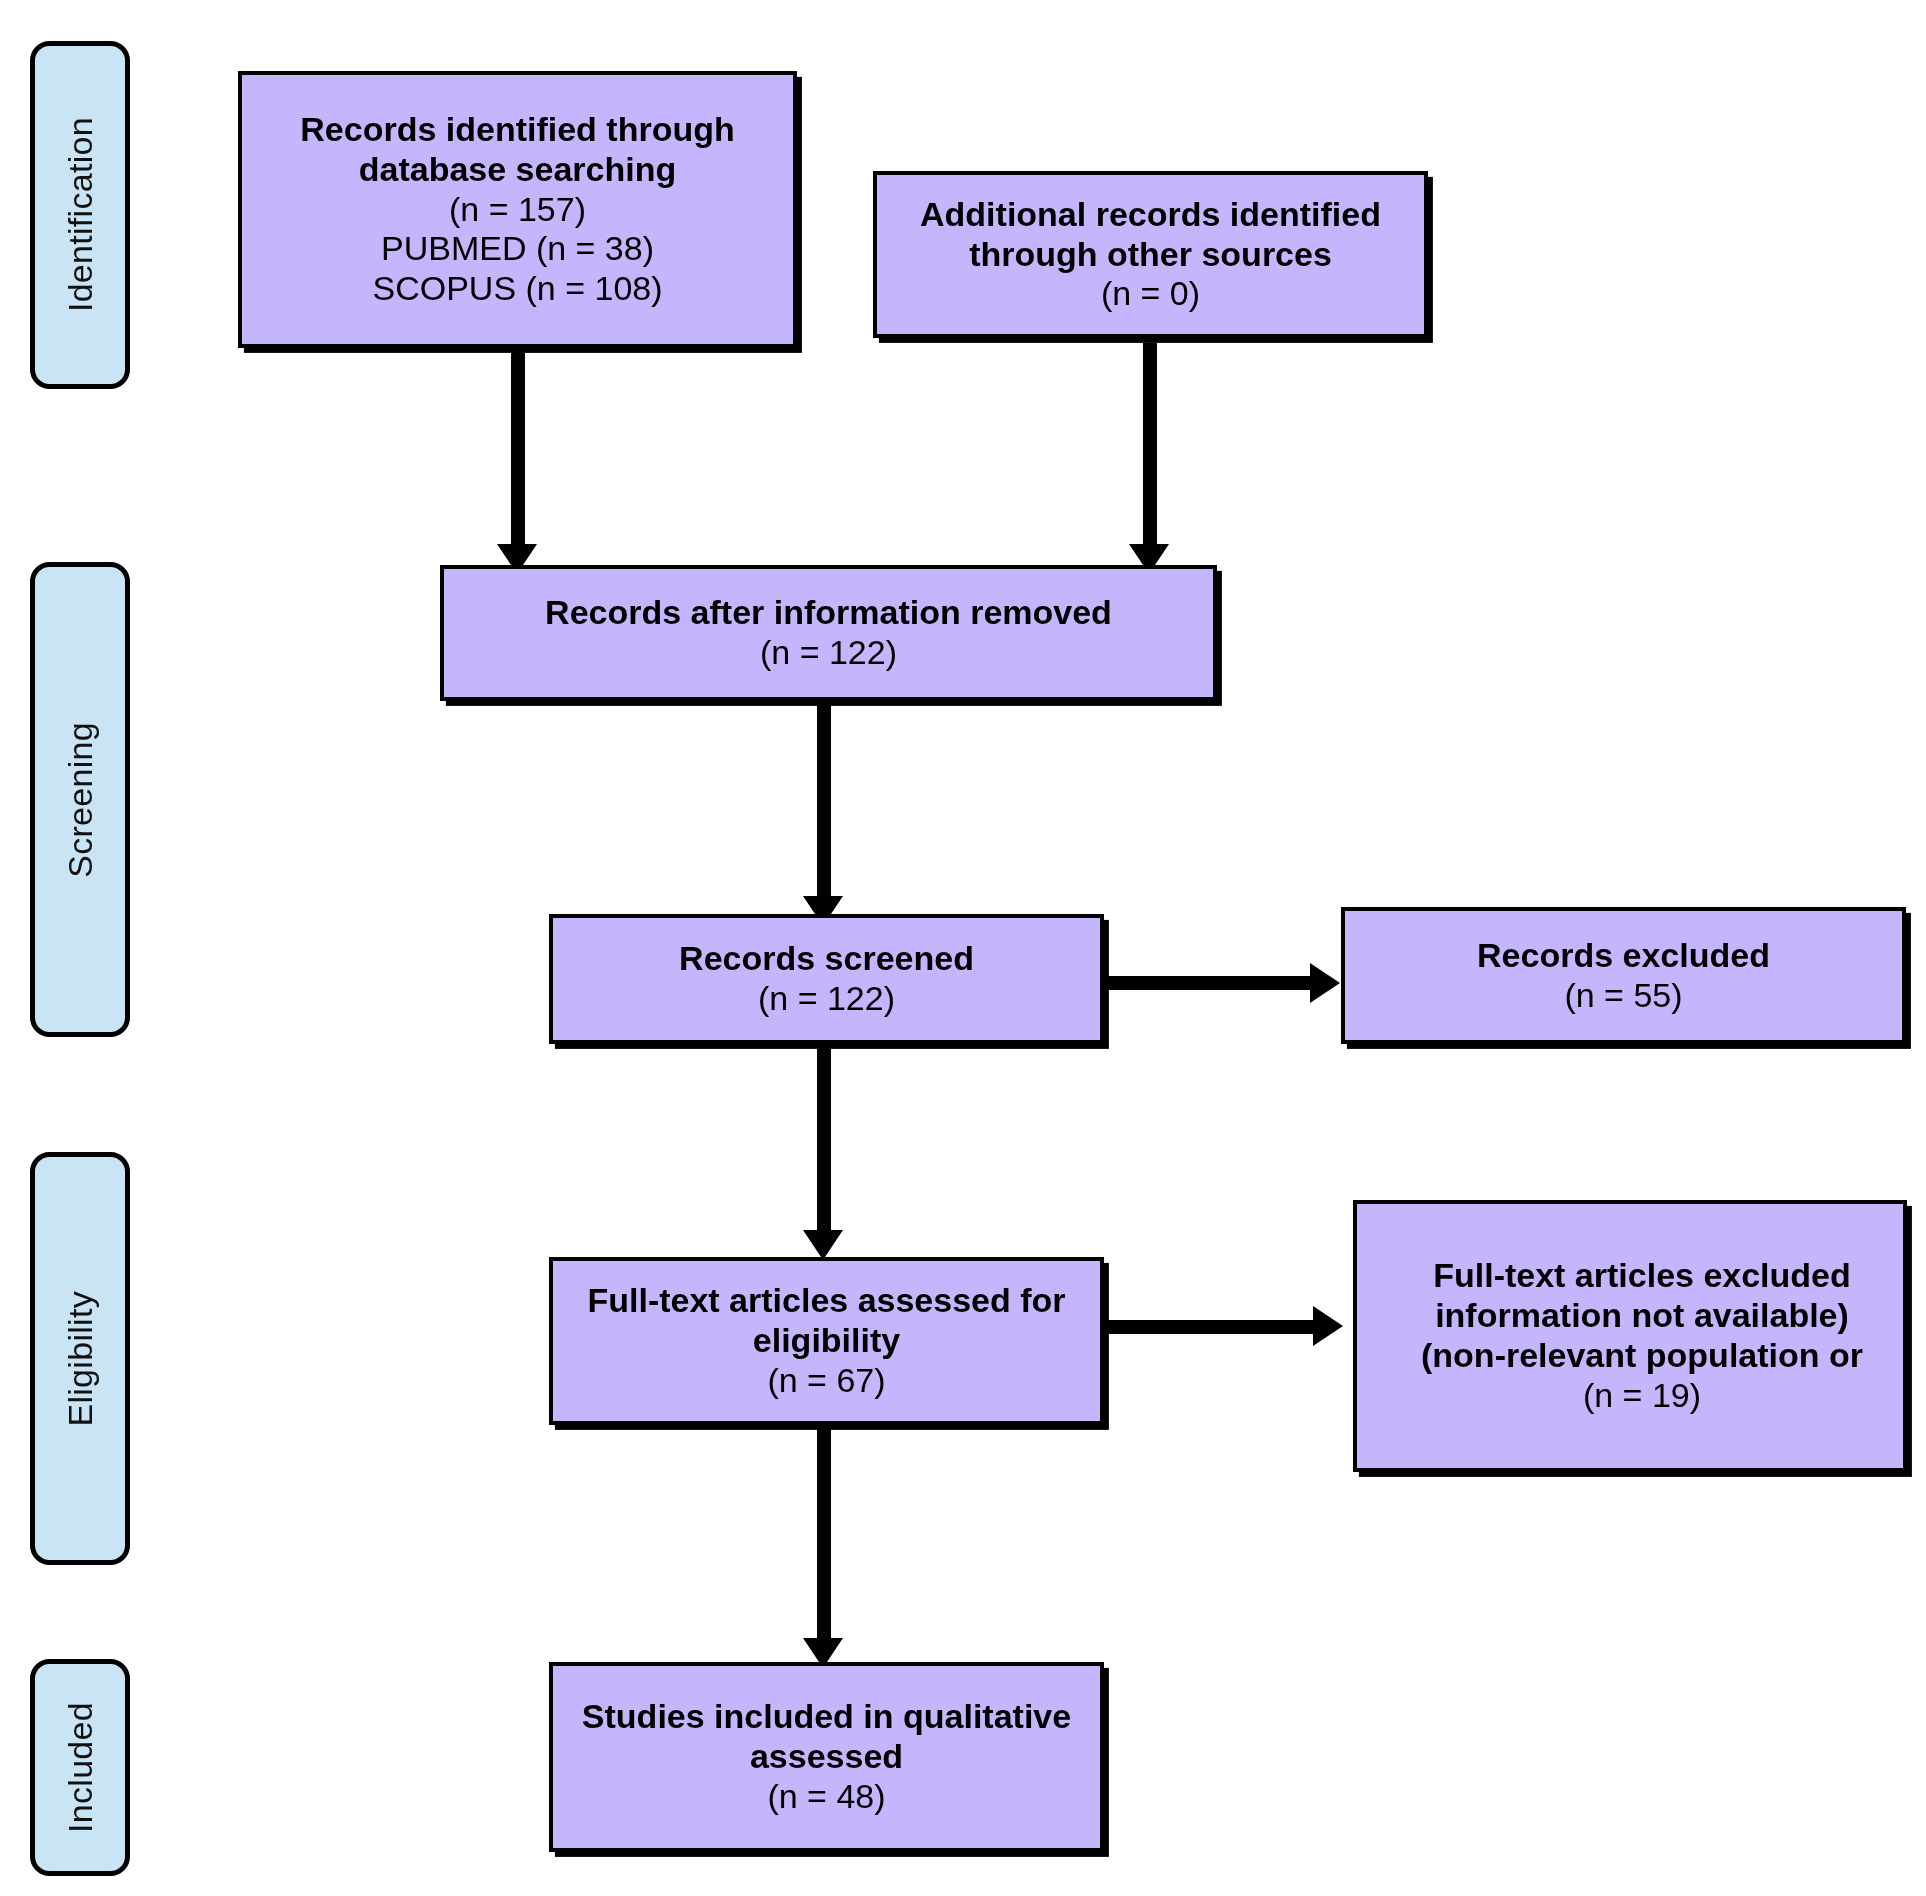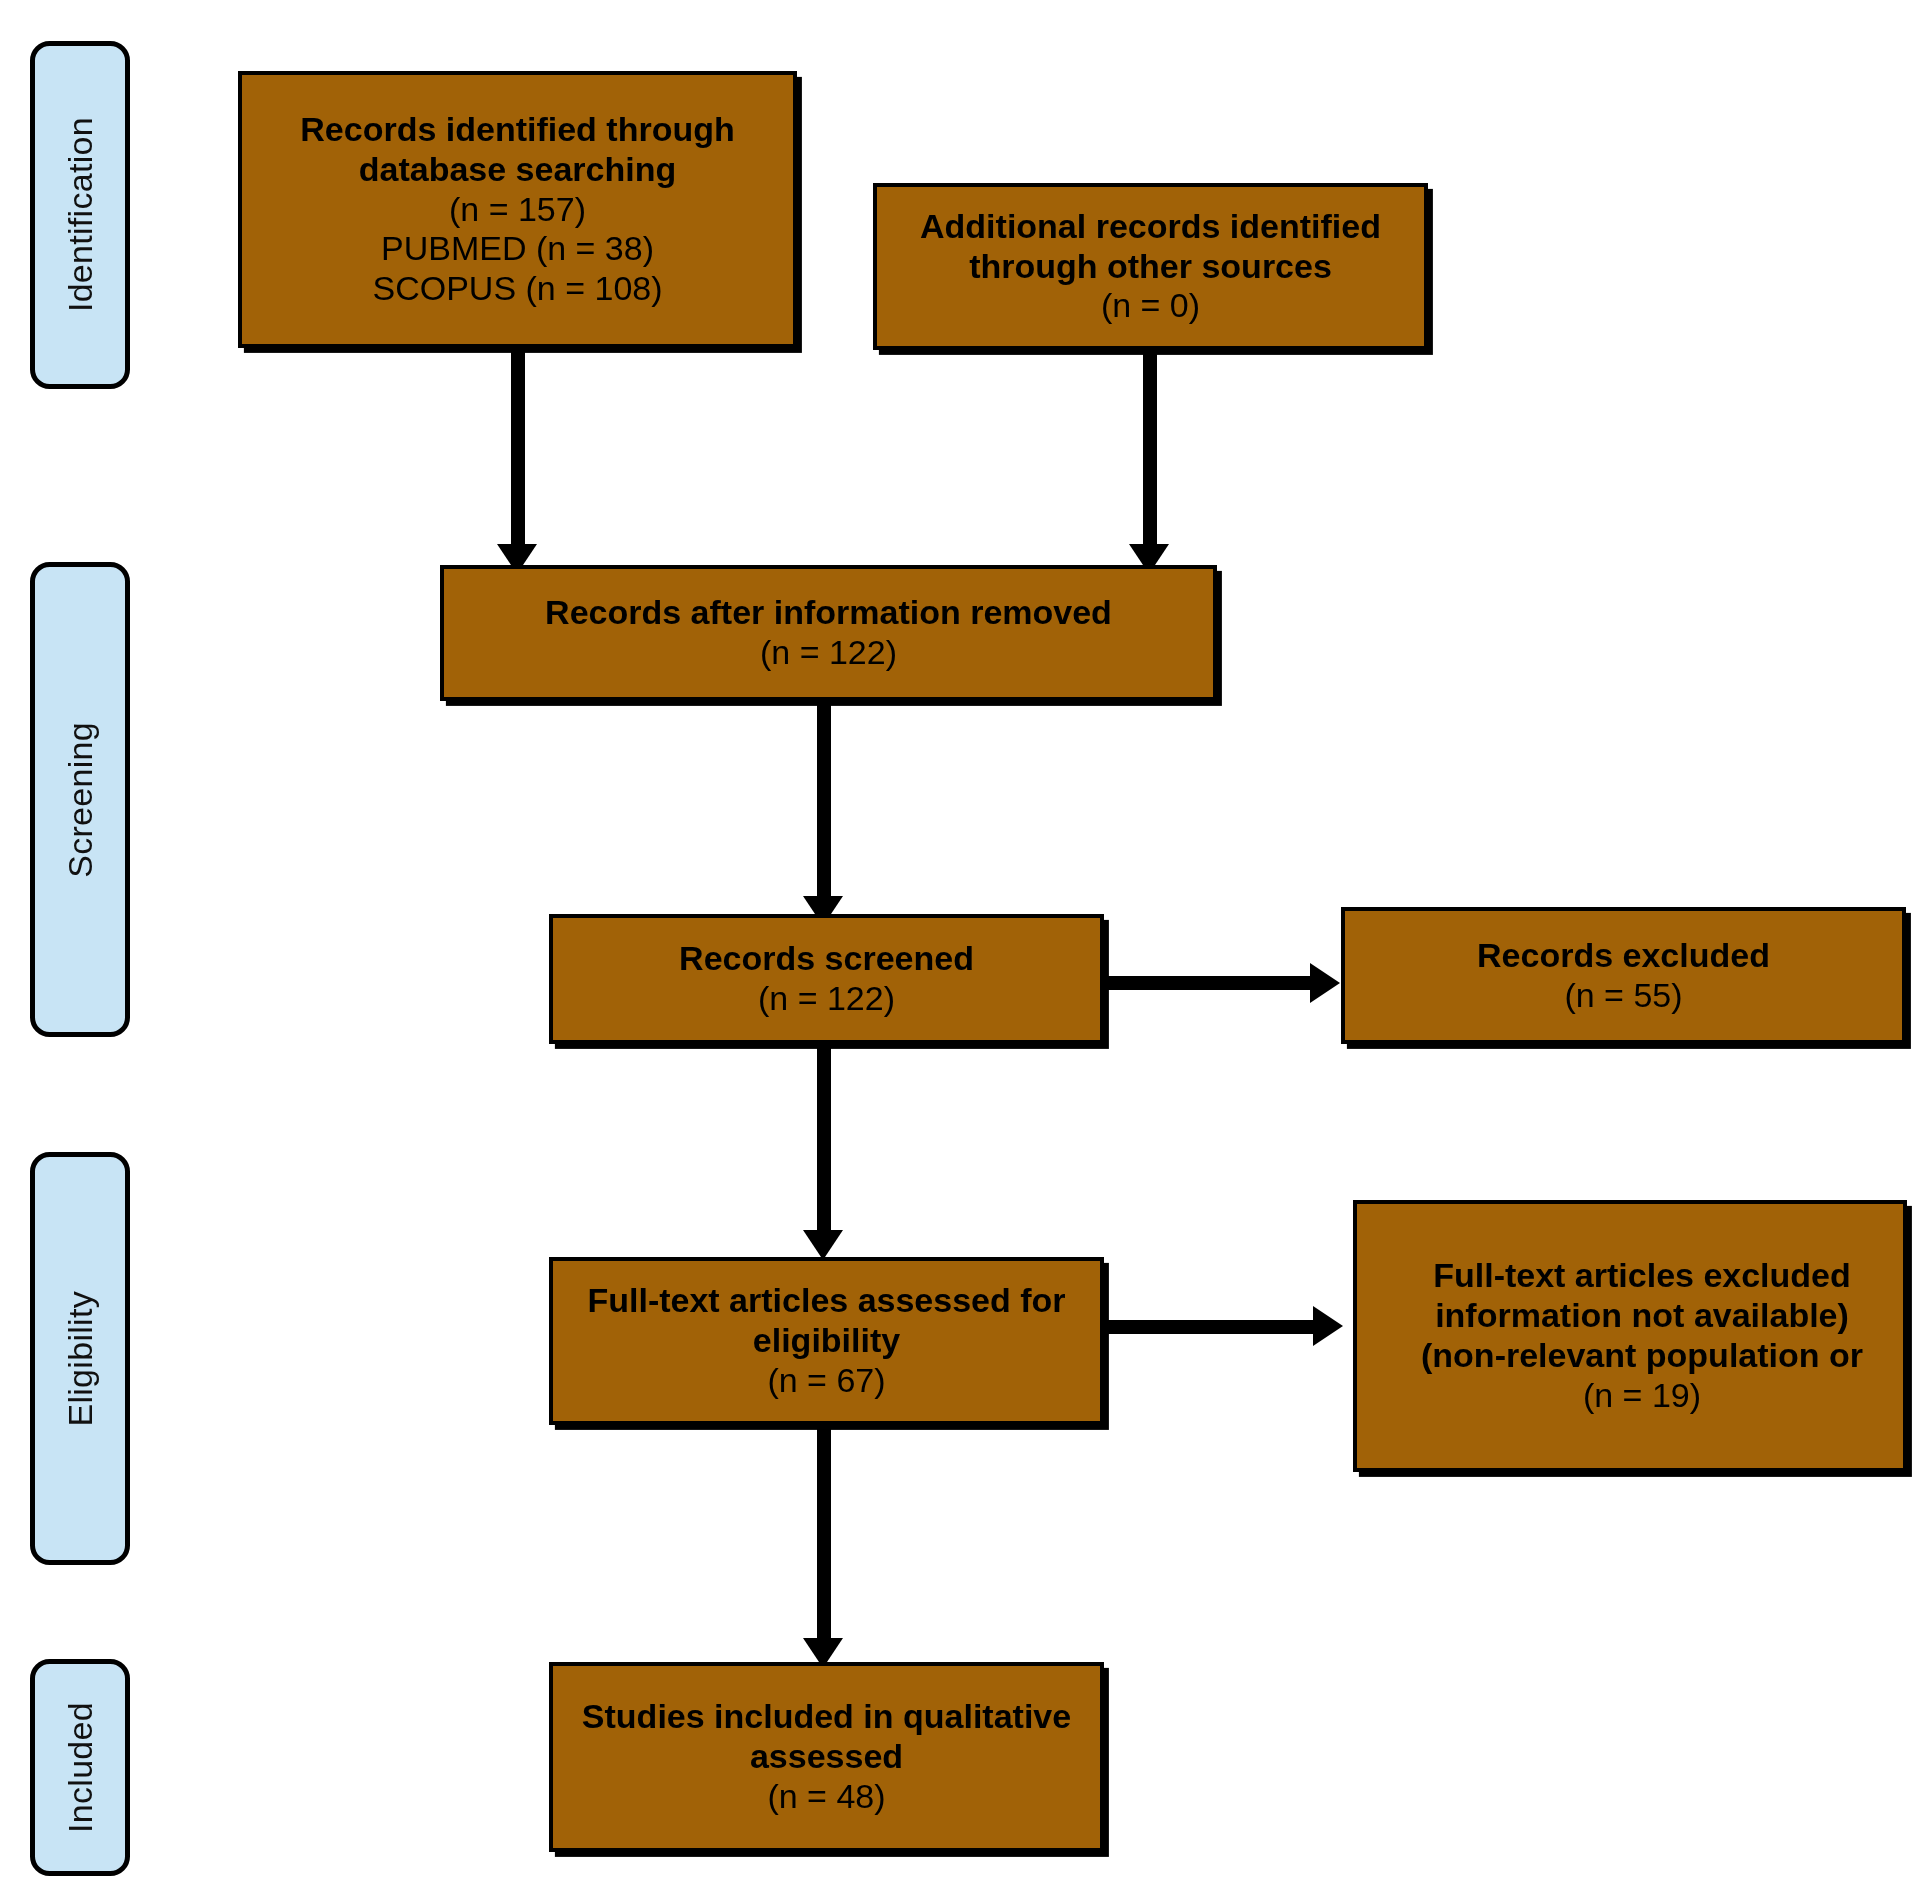--- a/index.html
+++ b/index.html
@@ -35,21 +35,21 @@
     font-weight: 400;
     color: #111111;
     letter-spacing: 0.3px;
     white-space: nowrap;
   }
 
   
   .flow-box {
     position: absolute;
     box-sizing: border-box;
-    background: #a16207;
+    background: #c4b5fd;
     border: 4.9px solid #000000;
     box-shadow: 5.4px 5.4px 0 -0.5px #000000;
     display: flex;
     flex-direction: column;
     align-items: center;
     justify-content: center;
     text-align: center;
     padding: 5.4px 12px;
   }
   .flow-box .ln {
@@ -130,21 +130,21 @@
   <div class="arrow-down" style="left:803px; top:1638px;"></div>
 
   <div class="flow-box" style="left:238px; top:71px; width:559px; height:277px;">
     <span class="ln b">Records identified through</span>
     <span class="ln b">database searching</span>
     <span class="ln n">(n = 157)</span>
     <span class="ln n">PUBMED (n = 38)</span>
     <span class="ln n">SCOPUS (n = 108)</span>
   </div>
 
-  <div class="flow-box" style="left:873px; top:183px; width:555px; height:167px;">
+  <div class="flow-box" style="left:873px; top:171px; width:555px; height:167px;">
     <span class="ln b">Additional records identified</span>
     <span class="ln b">through other sources</span>
     <span class="ln n">(n = 0)</span>
   </div>
 
   <div class="flow-box" style="left:440px; top:565px; width:777px; height:136px;">
     <span class="ln b">Records after information removed</span>
     <span class="ln n">(n = 122)</span>
   </div>
 

